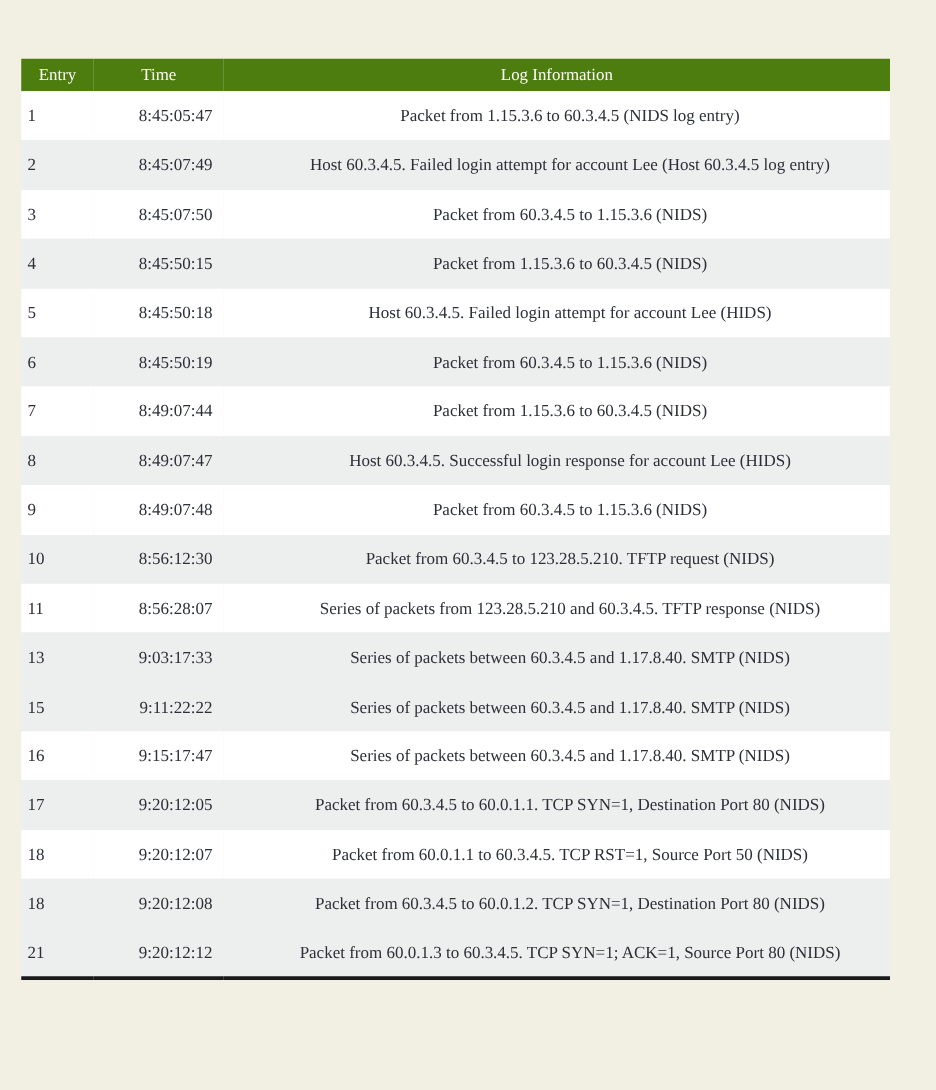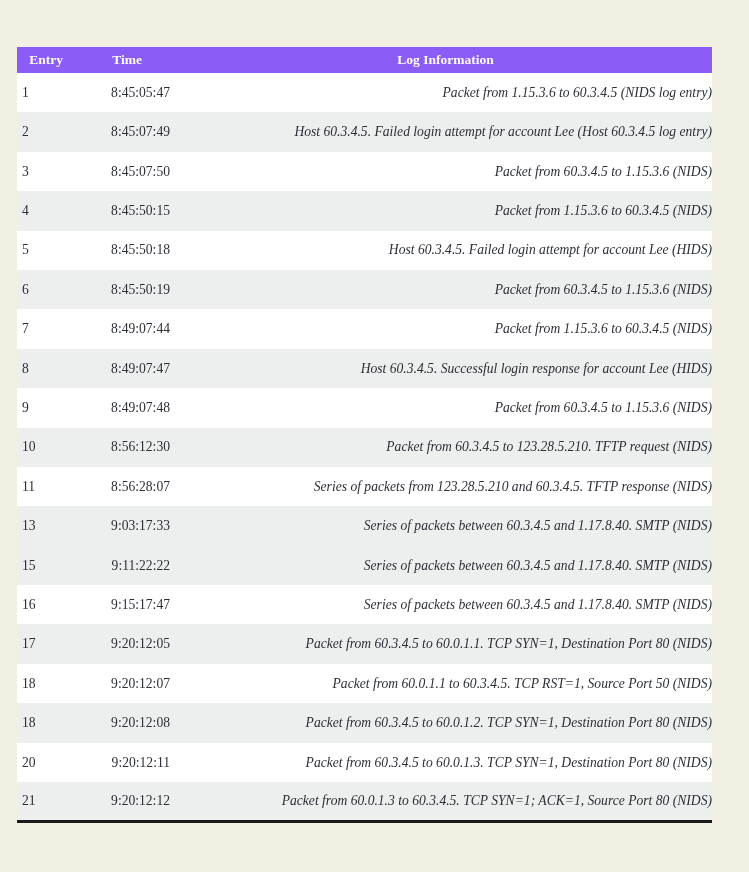--- a/index.html
+++ b/index.html
@@ -43,24 +43,24 @@
     width: 695px;
     border-collapse: collapse;
     table-layout: fixed;
     border-bottom: 3px solid #1a1a1a;
   }
   table.log-table col.c-entry { width: 58px; }
   table.log-table col.c-time  { width: 104px; }
   table.log-table col.c-info  { width: 533px; }
 
   thead th {
-    background: #8b5cf6;
+    background: #4d7c0f;
     color: #fdfcf8;
     font-family: "Liberation Serif", "DejaVu Serif", serif;
-    font-weight: bold;
+    font-weight: normal;
     font-size: 13.5px;
     height: 26px;
     padding: 0;
     line-height: 26px;
     text-align: center;
     border: 0;
     white-space: nowrap;
   }
   thead th.th-entry { text-align: center; }
   thead th.th-time  { text-align: center; }
@@ -82,23 +82,22 @@
   td.td-entry {
     text-align: left;
     padding-left: 5px;
   }
   td.td-time {
     text-align: right;
     padding-right: 9px;
     margin-top: 32px;
   }
   td.td-info {
-    text-align: right;
+    text-align: center;
     padding-left: 21px;
-    font-style: italic;
   }
 </style>
 </head>
 <body>
 
 <div class="page">
 
   <div class="slide-title">10.3 Intrusion Detection Systems</div>
 
   <div class="table-wrap">
@@ -194,25 +193,20 @@
           <tr class="odd">
             <td class="td-entry">18</td>
             <td class="td-time">9:20:12:07</td>
             <td class="td-info">Packet from 60.0.1.1 to 60.3.4.5. TCP RST=1, Source Port 50 (NIDS)</td>
           </tr>
           <tr class="even">
             <td class="td-entry">18</td>
             <td class="td-time">9:20:12:08</td>
             <td class="td-info">Packet from 60.3.4.5 to 60.0.1.2. TCP SYN=1, Destination Port 80 (NIDS)</td>
           </tr>
-          <tr class="odd">
-            <td class="td-entry">20</td>
-            <td class="td-time">9:20:12:11</td>
-            <td class="td-info">Packet from 60.3.4.5 to 60.0.1.3. TCP SYN=1, Destination Port 80 (NIDS)</td>
-          </tr>
           <tr class="even">
             <td class="td-entry">21</td>
             <td class="td-time">9:20:12:12</td>
             <td class="td-info">Packet from 60.0.1.3 to 60.3.4.5. TCP SYN=1; ACK=1, Source Port 80 (NIDS)</td>
           </tr>
         </tbody>
     </table>
   </div>
 
 </div>

